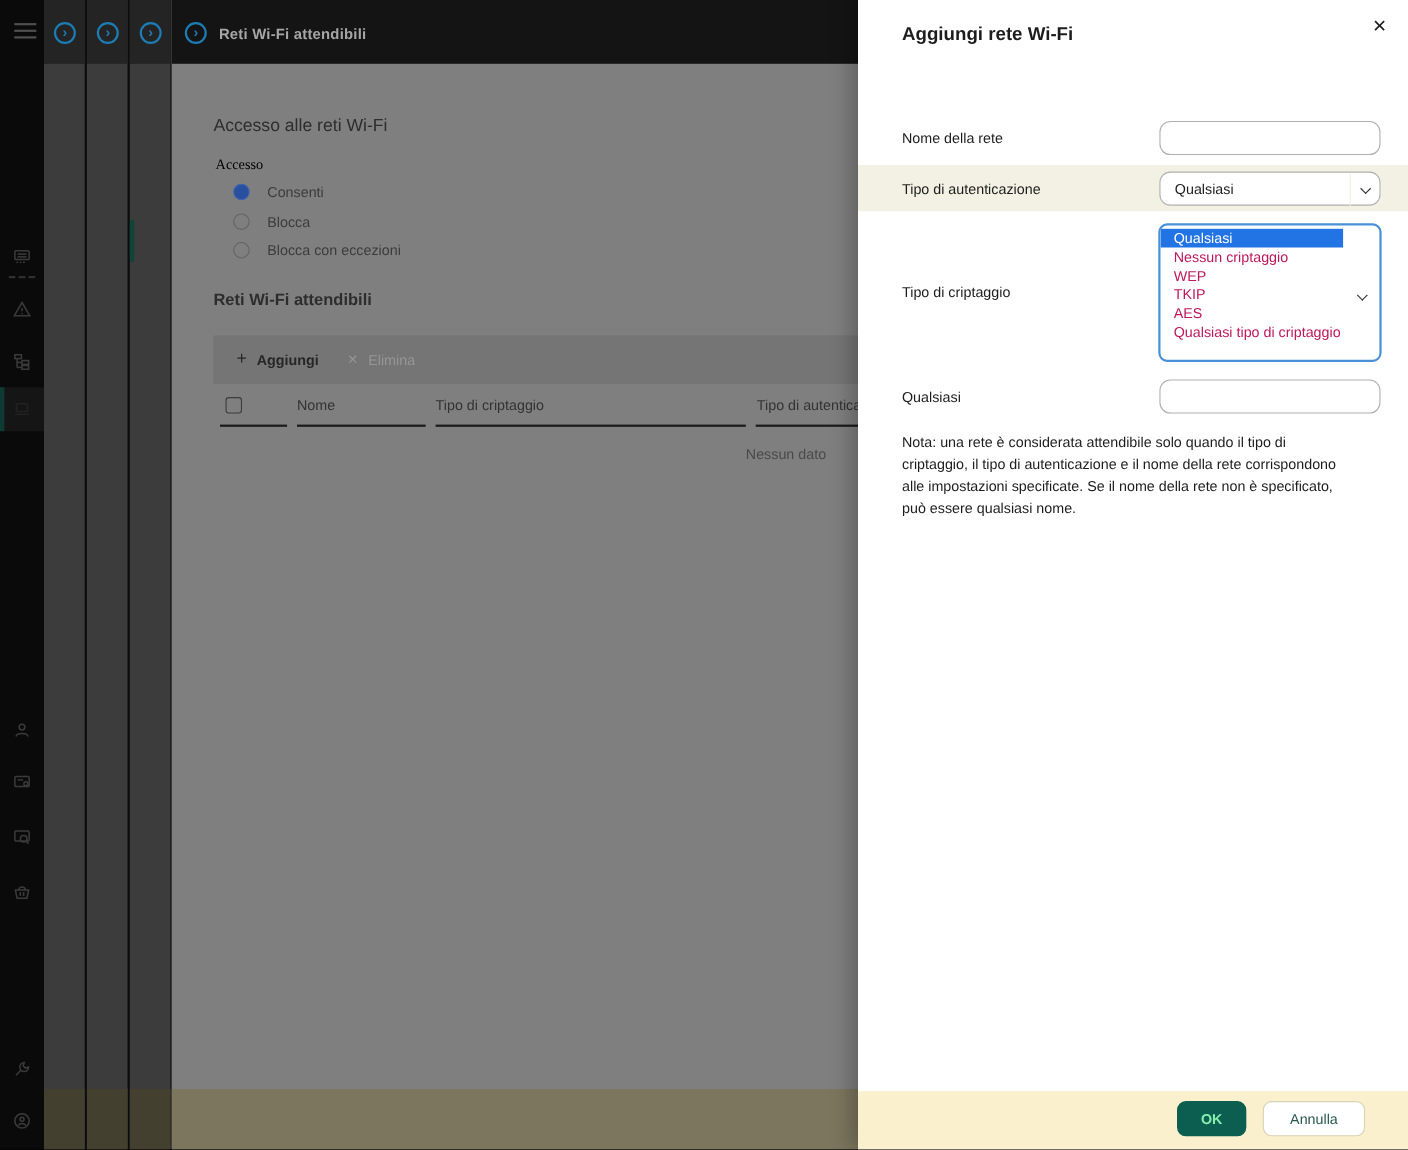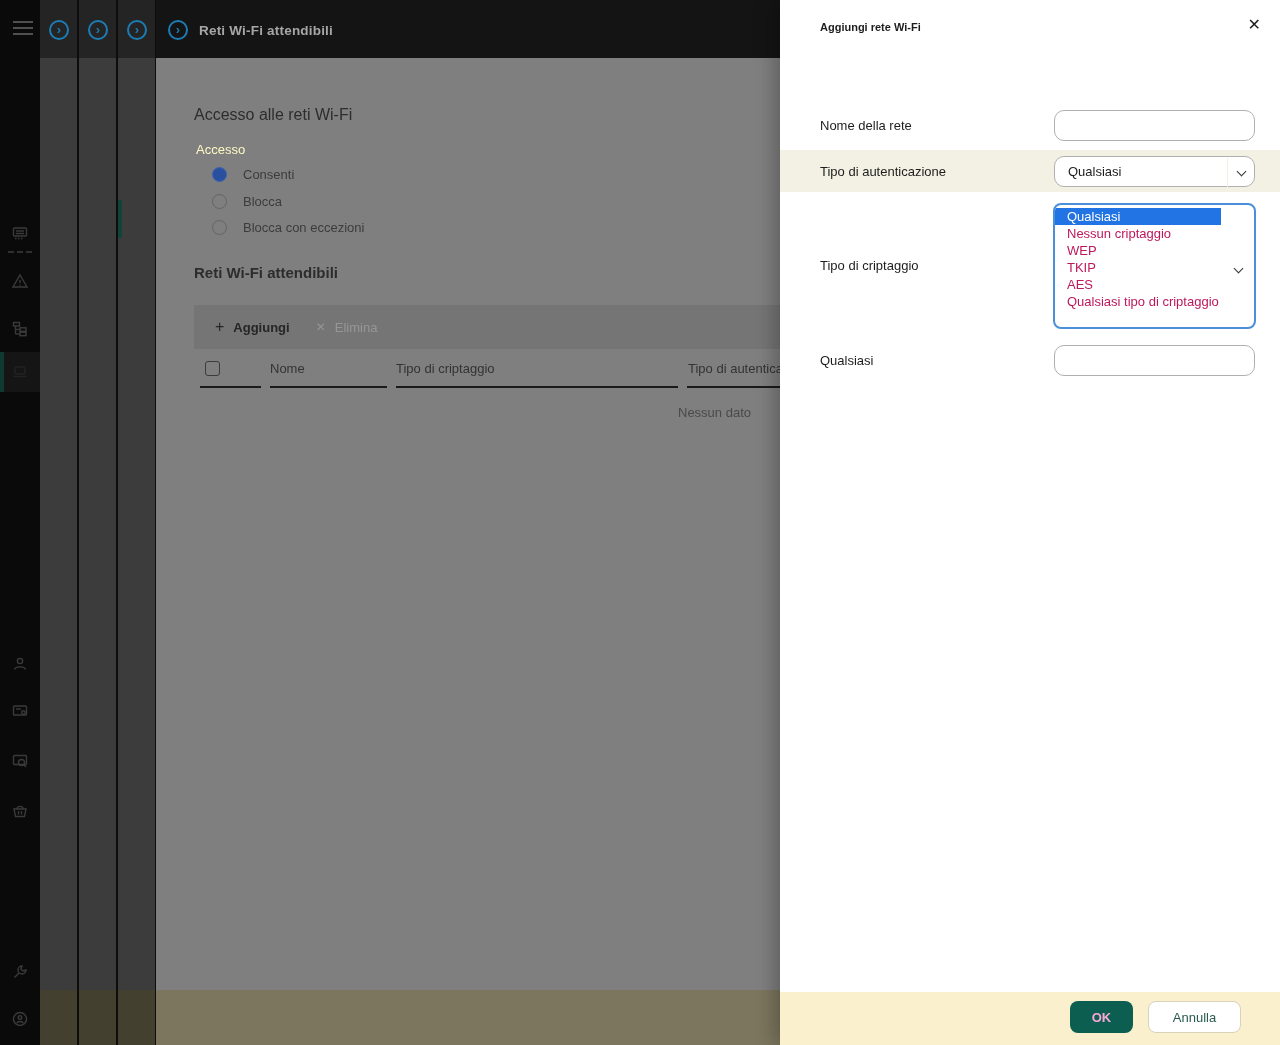--- a/index.html
+++ b/index.html
@@ -28,21 +28,21 @@
   .expand-btn { position:absolute; width:20px; height:20px; border:2px solid #1d7cb4; border-radius:50%;
                 color:#1d7cb4; font-weight:bold; font-size:13px; line-height:16px; text-align:center; cursor:pointer; }
 
   .main-pane { position:absolute; left:156px; top:0; width:624px; height:1045px; overflow:hidden; background:#7f7f7f; }
   .main-topbar { position:absolute; left:0; top:0; width:624px; height:58px; background:#141414; }
   .main-topbar .title { position:absolute; left:43px; top:23px; color:#a6a6a6; font-size:13.5px;
                         font-weight:bold; letter-spacing:.2px; white-space:nowrap; }
   .main-footer-strip { position:absolute; left:0; top:990px; width:624px; height:55px; background:#7c765e; }
 
   .content-h1 { position:absolute; left:38px; top:106px; font-size:16px; font-weight:normal; color:#2d2d2d; }
-  .content-lbl { position:absolute; left:40px; top:142px; color:#fef9c3; }
+  .content-lbl { position:absolute; left:40px; top:142px; color:#000000;font-family:Liberation Serif, serif; }
   .radio-row { position:absolute; left:40px; height:16px; display:flex; align-items:center; cursor:pointer;margin-left:16px; }
   .radio-dot { width:15px; height:15px; border-radius:50%; border:1.5px solid #646464; margin-right:16px; }
   .radio-dot.sel { border:1px solid #3d62b0; background:#29509f; }
   .radio-row span { color:#3c3c3c; }
 
   .content-h2 { position:absolute; left:38px; top:264px; font-size:15px; font-weight:bold; color:#2d2d2d; }
   .toolbar { position:absolute; left:38px; top:305px; width:700px; height:44px; background:#757575;
              display:flex; align-items:center; }
   .tb-btn { display:flex; align-items:center; gap:9px; margin-left:21px; cursor:pointer; }
   .tb-btn .glyph { font-size:16px; line-height:16px; }
@@ -54,21 +54,21 @@
   .th-check { position:absolute; left:49px; top:361px; width:15px; height:15px; border:1.5px solid #3c3c3c;
               border-radius:3px; cursor:pointer; }
   .th { position:absolute; top:361px; color:#333; white-space:nowrap; cursor:pointer; }
   .th-rule { position:absolute; top:386px; height:2px; background:#1a1a1a; }
   .empty-text { position:absolute; left:522px; top:405px; color:#4a4a4a; }
 
   
   .drawer { position:absolute; left:780px; top:0; width:500px; height:1045px; background:#ffffff;
             box-shadow:-6px 0 18px rgba(0,0,0,.25); }
   .drawer-close { position:absolute; right:19px; top:16px; font-size:16px; color:#1d1d1d; cursor:pointer; line-height:18px; }
-  .drawer-title { position:absolute; left:40px; top:21px; font-size:11px; font-weight:bold; color:#1d1d1d; }
+  .drawer-title { position:absolute; left:40px; top:21px; font-size:17px; font-weight:bold; color:#1d1d1d; }
   .drawer-desc { position:absolute; left:40px; top:57px; width:414px; color:#1d1d1d; line-height:21px; }
 
   .fld-label { position:absolute; left:40px; color:#1d1d1d; }
   .txt-input { position:absolute; left:274px; width:201px; height:31px; border:1px solid #b0b0b0;
                border-radius:10px; background:#fff; padding:0 12px; font:13px "Liberation Sans",sans-serif; color:#1d1d1d; outline:none; }
   .row-highlight { position:absolute; left:0; top:150px; width:500px; height:42px; background:#f2f1e3; }
   .select-box { position:absolute; left:274px; top:156px; width:201px; height:31px; border:1px solid #b0b0b0;
                 border-radius:10px; background:#fff; cursor:pointer; }
   .select-box .val { position:absolute; left:13px; top:7px; color:#1d1d1d; }
   .select-box .divider { position:absolute; right:26px; top:1px; height:29px; width:1px; background:#efefe2; }
@@ -77,21 +77,21 @@
 
   .listbox { position:absolute; left:273px; top:203px; width:203px; height:126px; background:#fff;
              border:2px solid #4a90d9; border-radius:8px; padding-top:3px; overflow:hidden; }
   .lb-opt { height:17px; line-height:17px; padding-left:12px; font-size:13px; color:#be185d; white-space:nowrap; cursor:pointer; }
   .lb-opt.sel { background:#2273e3; color:#fff; width:166px; }
   .listbox .chev { right:12px; top:60px; }
 
   .note { position:absolute; left:40px; top:392px; width:410px; color:#1d1d1d; line-height:20px; }
 
   .drawer-footer { position:absolute; left:0; top:992px; width:500px; height:53px; background:#faf0ce; }
-  .btn-ok { position:absolute; left:290px; top:9px; width:63px; height:32px; background:#0b5e50; color:#f9a8d4;
+  .btn-ok { position:absolute; left:290px; top:9px; width:63px; height:32px; background:#0b5e50; color:#86efac;
             border:none; border-radius:8px; font:bold 13px "Liberation Sans",sans-serif; cursor:pointer; }
   .btn-cancel { position:absolute; left:368px; top:9px; width:93px; height:32px; background:#fff; color:#2a5a4e;
             border:1px solid #d8d2b8; border-radius:8px; font:13px "Liberation Sans",sans-serif; cursor:pointer; }
 </style>
 </head>
 <body>
 
 <div class="stage">
 
   <div class="app-sidebar">
@@ -274,20 +274,21 @@
           <div class="lb-opt">TKIP</div>
           <div class="lb-opt">AES</div>
           <div class="lb-opt">Qualsiasi tipo di criptaggio</div>
         </div>
       <span class="chev"></span>
     </div>
 
     <div class="fld-label" style="top:353px">Qualsiasi</div>
     <input class="txt-input" style="top: 345px;" value="">
 
+    <div class="note">Nota: una rete è considerata attendibile solo quando il tipo di criptaggio, il tipo di autenticazione e il nome della rete corrispondono alle impostazioni specificate. Se il nome della rete non è specificato, può essere qualsiasi nome.</div>
 
     <div class="drawer-footer">
       <button class="btn-ok">OK</button>
       <button class="btn-cancel">Annulla</button>
     </div>
   </div>
 
 </div>
 
 </body></html>

